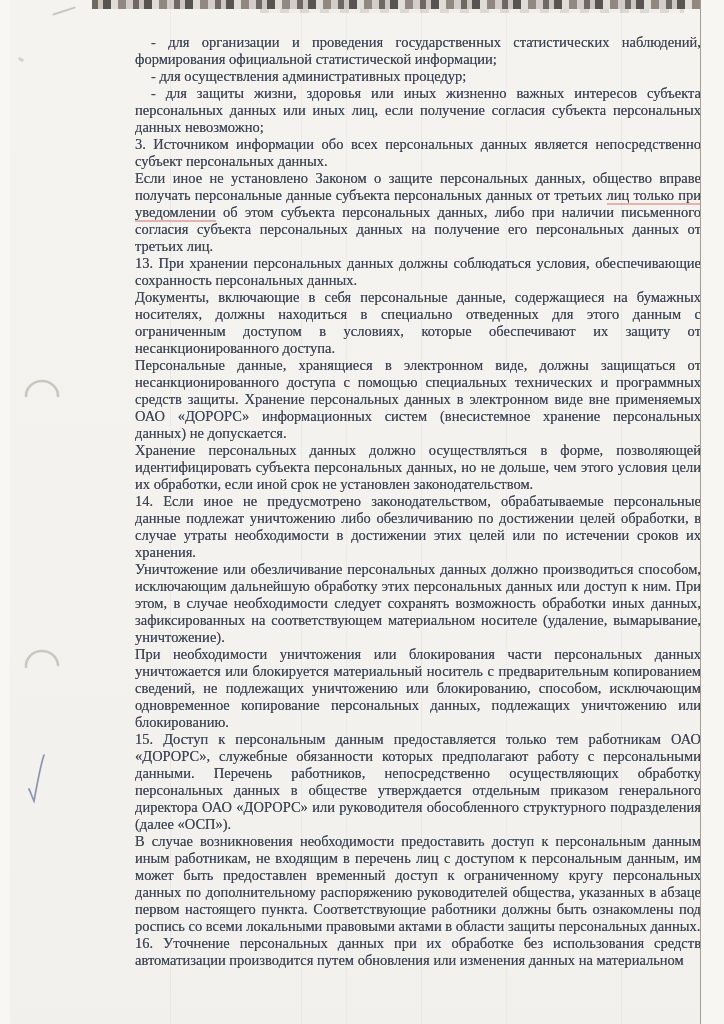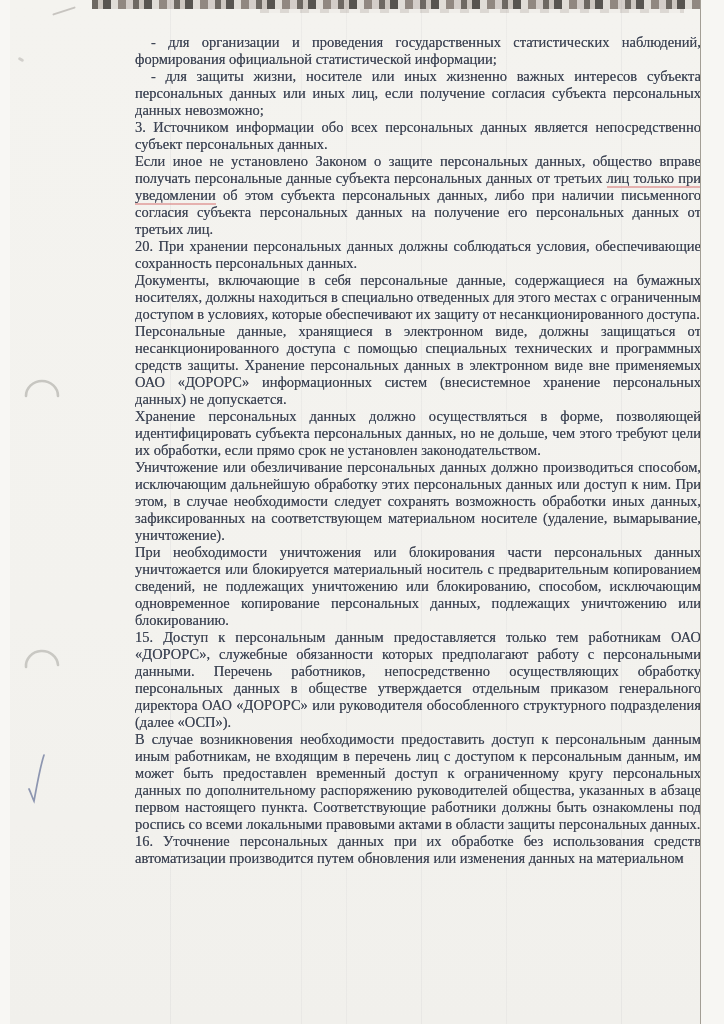--- a/index.html
+++ b/index.html
@@ -72,27 +72,29 @@
   <svg class="margin-mark hole-arc-2" width="40" height="30" viewBox="0 0 40 30">
     <path d="M4 26 A16 15 0 0 1 36 24" fill="none" stroke="#c9c8c3" stroke-width="2.6" stroke-linecap="round"></path>
   </svg>
 
   <svg class="margin-mark tick" width="22" height="52" viewBox="0 0 22 52">
     <path d="M2 36 C4 40 5 44 7 48 C10 32 13 14 17 2" fill="none" stroke="#7b86a6" stroke-width="1.7" stroke-linecap="round" opacity="0.85"></path>
   </svg>
 
   <div class="textblock">
     <p class="para bullet">- для организации и проведения государственных статистических наблюдений, формирования официальной статистической информации;</p>
-    <p class="para bullet">- для защиты жизни, носителе или иных жизненно важных интересов субъекта персональных данных или иных лиц, если получение согласия субъекта персональных данных невозможно;</p>
+    <p class="para bullet">- для осуществления административных процедур;</p>
+    <p class="para bullet">- для защиты жизни, здоровья или иных жизненно важных интересов субъекта персональных данных или иных лиц, если получение согласия субъекта персональных данных невозможно;</p>
     <p class="para">3. Источником информации обо всех персональных данных является непосредственно субъект персональных данных.</p>
     <p class="para"><span>Если иное не установлено Законом о защите персональных данных, общество вправе получать персональные данные субъекта персональных данных от третьих </span><span class="u-pink">лиц только при уведомлении</span><span> об этом субъекта персональных данных, либо при наличии письменного согласия субъекта персональных данных на получение его персональных данных от третьих лиц.</span></p>
-    <p class="para">20. При хранении персональных данных должны соблюдаться условия, обеспечивающие сохранность персональных данных.</p>
-    <p class="para">Документы, включающие в себя персональные данные, содержащиеся на бумажных носителях, должны находиться в специально отведенных для этого местах с ограниченным доступом в условиях, которые обеспечивают их защиту от несанкционированного доступа.</p>
+    <p class="para">13. При хранении персональных данных должны соблюдаться условия, обеспечивающие сохранность персональных данных.</p>
+    <p class="para">Документы, включающие в себя персональные данные, содержащиеся на бумажных носителях, должны находиться в специально отведенных для этого данным с ограниченным доступом в условиях, которые обеспечивают их защиту от несанкционированного доступа.</p>
     <p class="para">Персональные данные, хранящиеся в электронном виде, должны защищаться от несанкционированного доступа с помощью специальных технических и программных средств защиты. Хранение персональных данных в электронном виде вне применяемых ОАО «ДОРОРС» информационных систем (внесистемное хранение персональных данных) не допускается.</p>
-    <p class="para">Хранение персональных данных должно осуществляться в форме, позволяющей идентифицировать субъекта персональных данных, но не дольше, чем этого требуют цели их обработки, если прямо срок не установлен законодательством.</p>
+    <p class="para">Хранение персональных данных должно осуществляться в форме, позволяющей идентифицировать субъекта персональных данных, но не дольше, чем этого условия цели их обработки, если иной срок не установлен законодательством.</p>
+    <p class="para">14. Если иное не предусмотрено законодательством, обрабатываемые персональные данные подлежат уничтожению либо обезличиванию по достижении целей обработки, в случае утраты необходимости в достижении этих целей или по истечении сроков их хранения.</p>
     <p class="para">Уничтожение или обезличивание персональных данных должно производиться способом, исключающим дальнейшую обработку этих персональных данных или доступ к ним. При этом, в случае необходимости следует сохранять возможность обработки иных данных, зафиксированных на соответствующем материальном носителе (удаление, вымарывание, уничтожение).</p>
     <p class="para">При необходимости уничтожения или блокирования части персональных данных уничтожается или блокируется материальный носитель с предварительным копированием сведений, не подлежащих уничтожению или блокированию, способом, исключающим одновременное копирование персональных данных, подлежащих уничтожению или блокированию.</p>
     <p class="para">15. Доступ к персональным данным предоставляется только тем работникам  ОАО «ДОРОРС», служебные обязанности которых предполагают работу с персональными данными. Перечень работников, непосредственно осуществляющих обработку персональных данных в обществе утверждается отдельным приказом генерального директора ОАО «ДОРОРС» или руководителя обособленного структурного подразделения (далее «ОСП»).</p>
     <p class="para">В случае возникновения необходимости предоставить доступ к персональным данным иным работникам, не входящим в перечень лиц с доступом к персональным данным, им может быть предоставлен временный доступ к ограниченному кругу персональных данных по дополнительному распоряжению руководителей общества, указанных в абзаце первом настоящего пункта. Соответствующие работники должны быть ознакомлены под роспись со всеми локальными правовыми актами в области защиты персональных данных.</p>
     <p class="para">16. Уточнение персональных данных при их обработке без использования средств автоматизации производится путем обновления или изменения данных на материальном</p>
   </div>
 
   <div class="right-edge-line"></div>
   <div class="right-strip"></div>
 

